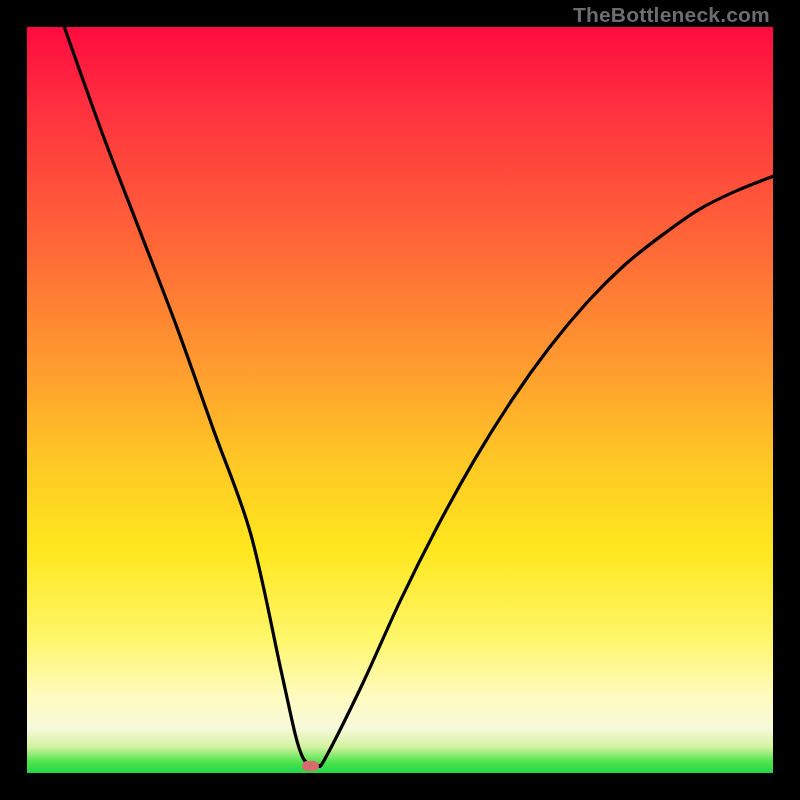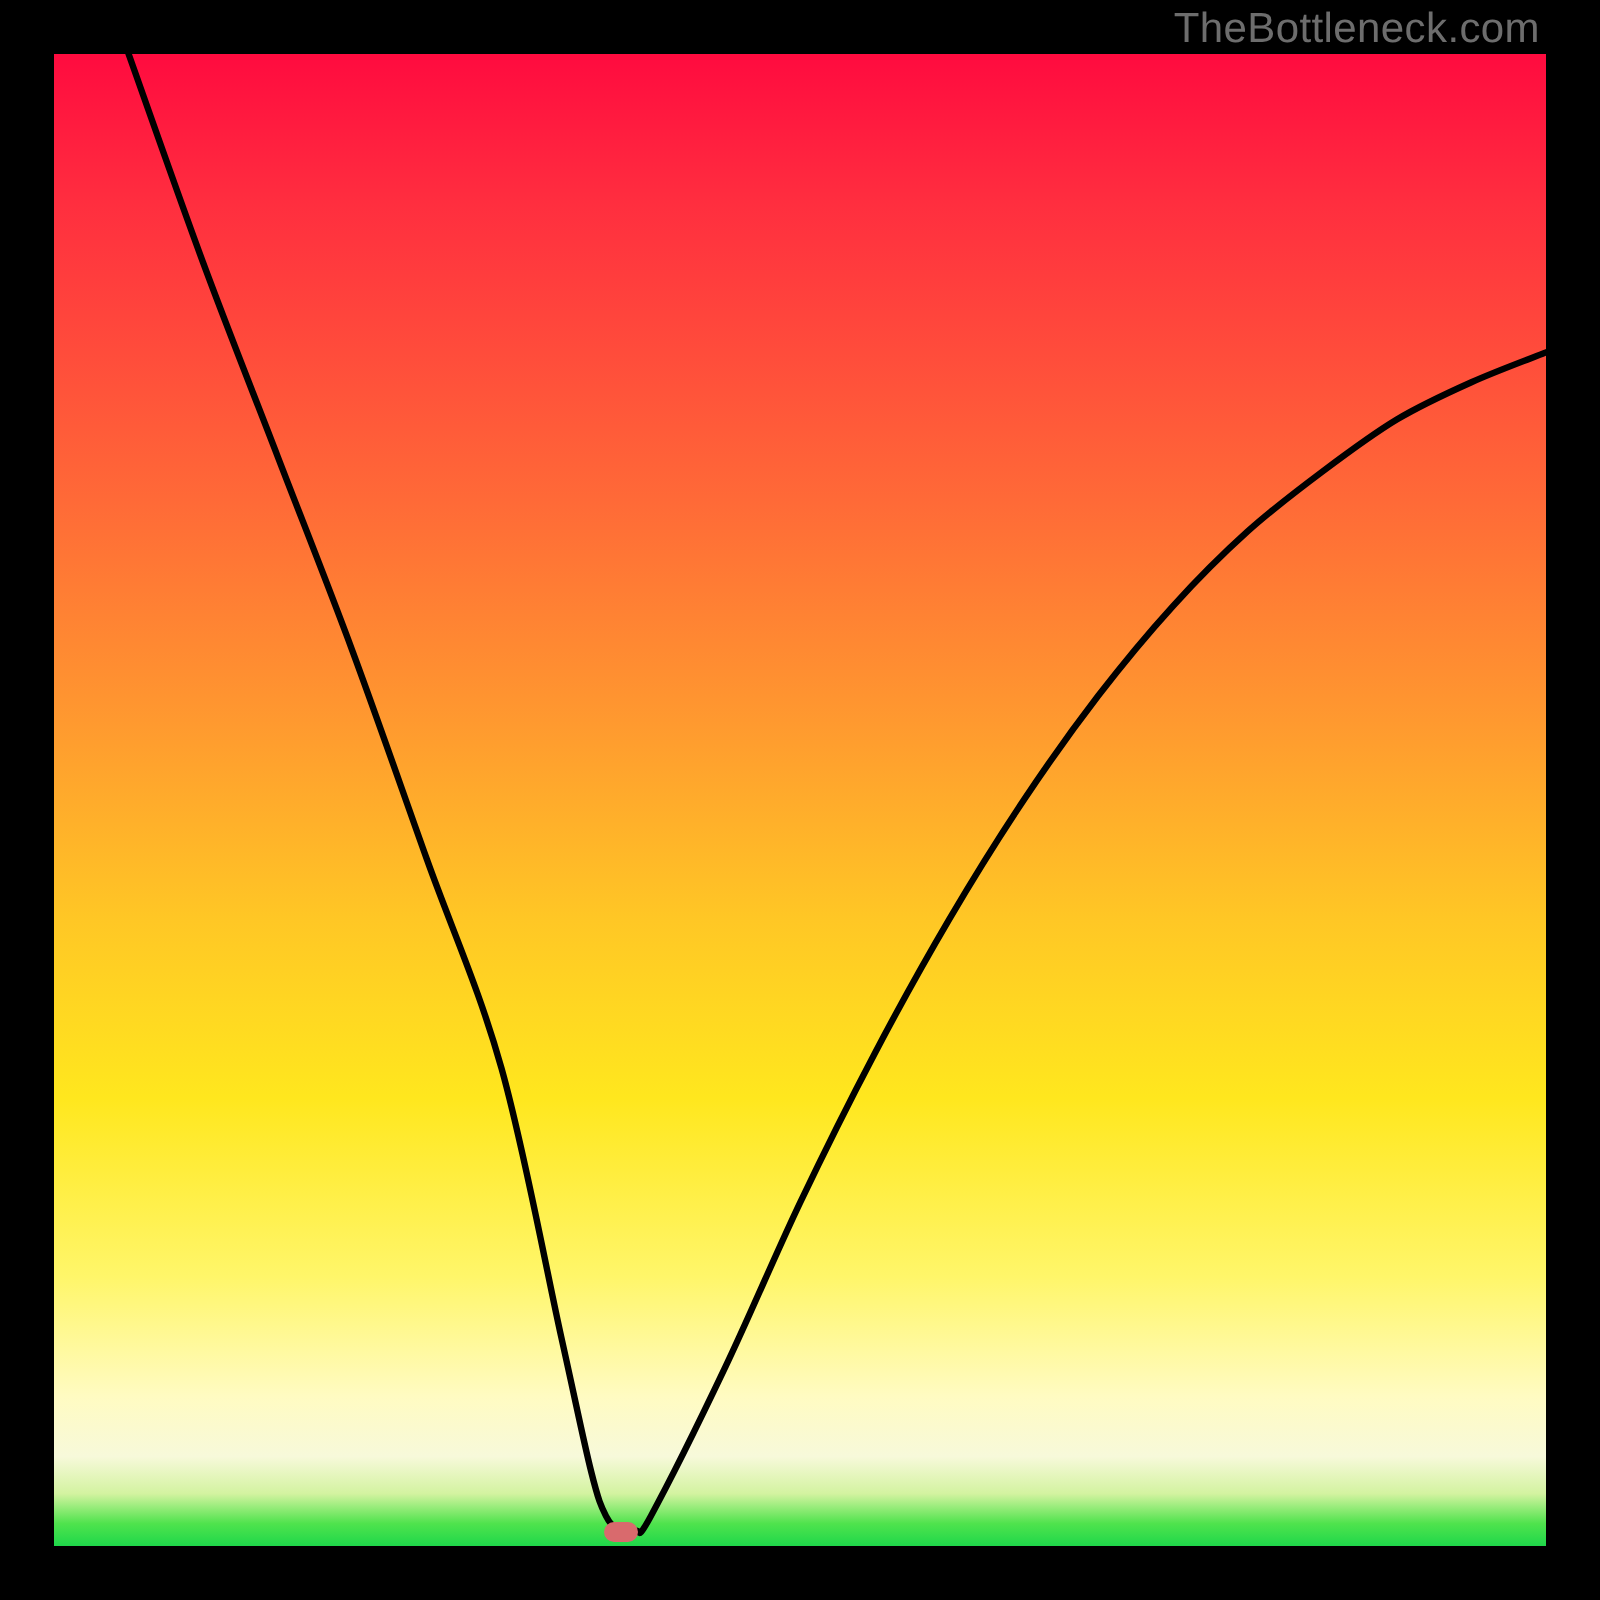--- a/index.html
+++ b/index.html
@@ -39,21 +39,21 @@
       #4fe34d 98.5%,
       #1fd74a 100%
     );
   }
   .watermark {
     position: absolute;
     top: 3px;
     right: 30px;
     color: #6d6d6d;
     font-size: 21px;
-    font-weight: 400;
+    font-weight: 700;
     letter-spacing: 0.2px;
     font-family: Arial, Helvetica, sans-serif;
   }
   svg.curve {
     position: absolute;
     left: 0;
     top: 0;
     width: 746px;
     height: 746px;
   }

